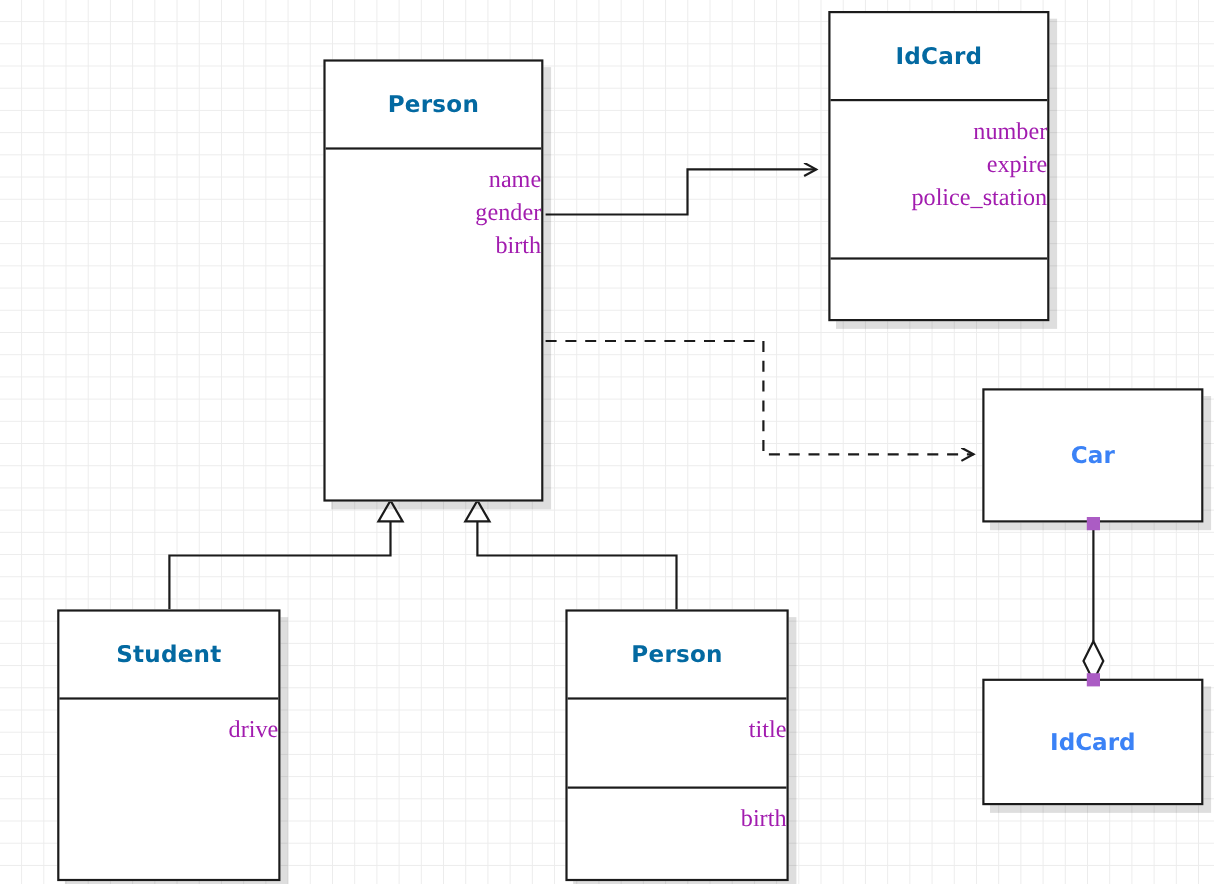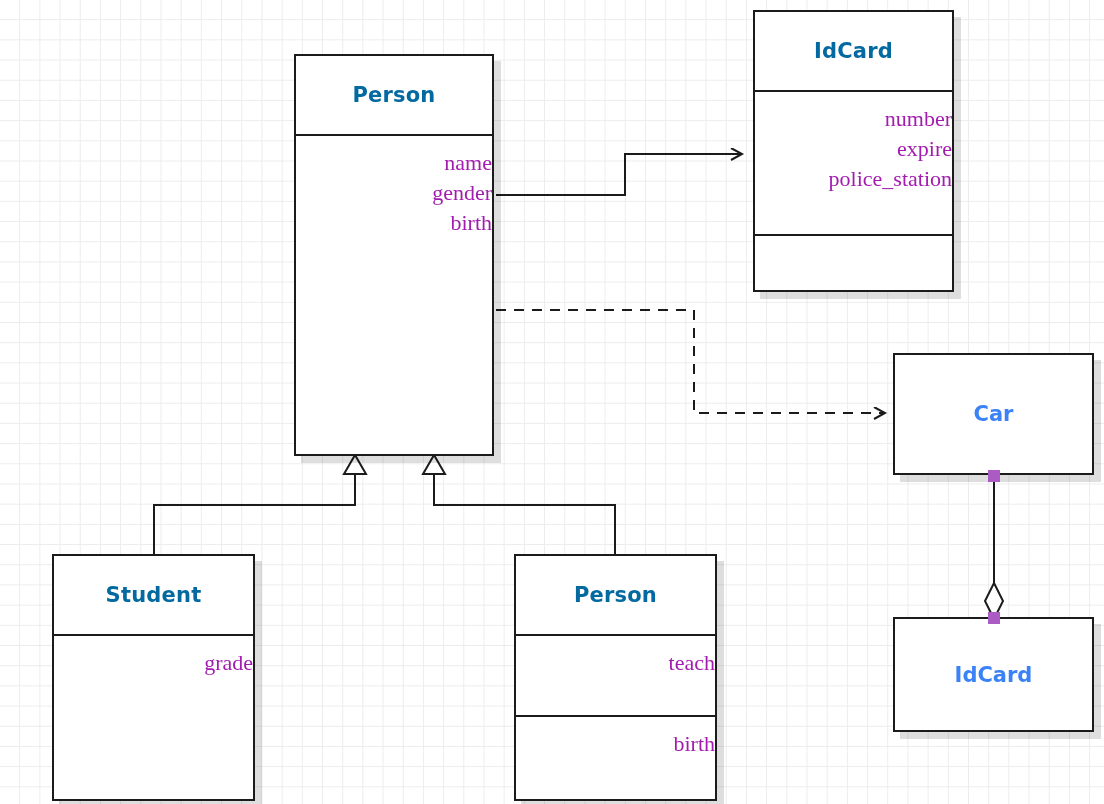--- a/index.html
+++ b/index.html
@@ -123,26 +123,26 @@
   <div class="uml-class" style="left:753px; top:10px; width:201px; height:282px;">
     <div class="compartment c-title" style="height:78px;">IdCard</div>
     <div class="compartment c-body" style="height:144px;">number
 expire
 police_station</div>
     <div class="compartment c-body empty" style="flex:1;"></div>
   </div>
 
   <div class="uml-class" style="left:52px; top:554px; width:203px; height:247px;">
     <div class="compartment c-title" style="height:78px;">Student</div>
-    <div class="compartment c-body" style="height:81px;">grade</div>
+    <div class="compartment c-body" style="height:81px;">drive</div>
   </div>
 
   <div class="uml-class" style="left:514px; top:554px; width:203px; height:247px;">
     <div class="compartment c-title" style="height:78px;">Person</div>
-    <div class="compartment c-body" style="height:81px;">teach</div>
+    <div class="compartment c-body" style="height:81px;">title</div>
     <div class="compartment c-body" style="flex:1;">birth</div>
   </div>
 
   <div class="uml-class" style="left:893px; top:353px; width:201px; height:122px;">
     <div class="compartment c-center" style="flex:1;">Car</div>
   </div>
 
   <div class="uml-class" style="left:893px; top:617px; width:201px; height:115px;">
     <div class="compartment c-center" style="flex:1;">IdCard</div>
   </div>

